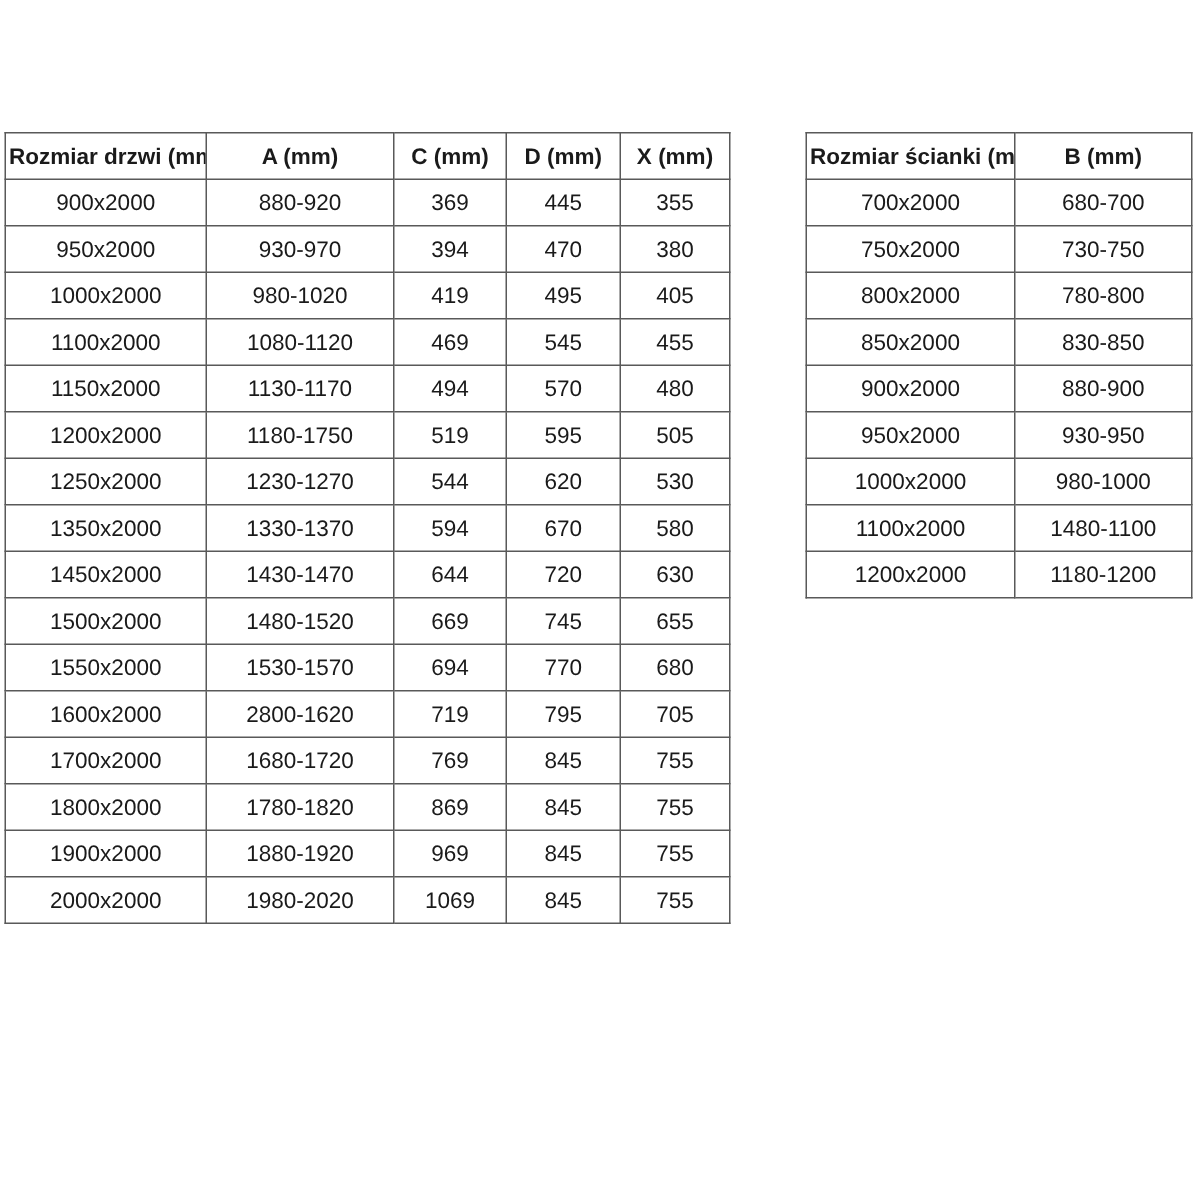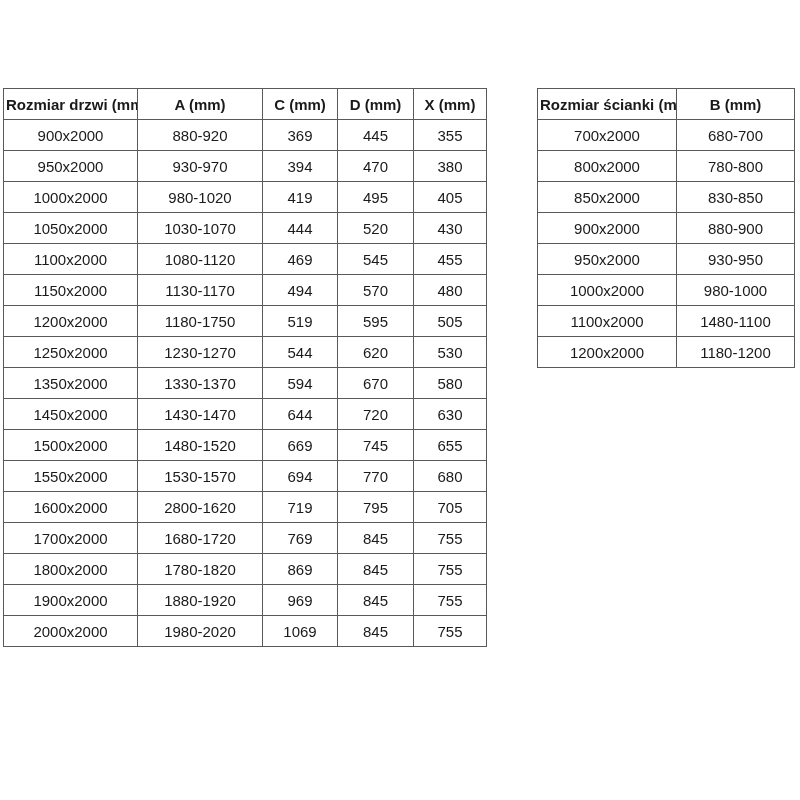--- a/index.html
+++ b/index.html
@@ -73,27 +73,20 @@
         <td>380</td>
       </tr>
       <tr>
         <td>1000x2000</td>
         <td>980-1020</td>
         <td>419</td>
         <td>495</td>
         <td>405</td>
       </tr>
       <tr>
-        <td>1050x2000</td>
-        <td>1030-1070</td>
-        <td>444</td>
-        <td>520</td>
-        <td>430</td>
-      </tr>
-      <tr>
         <td>1100x2000</td>
         <td>1080-1120</td>
         <td>469</td>
         <td>545</td>
         <td>455</td>
       </tr>
       <tr>
         <td>1150x2000</td>
         <td>1130-1170</td>
         <td>494</td>
@@ -190,20 +183,24 @@
         <th>Rozmiar ścianki (mm)</th>
         <th>B (mm)</th>
       </tr>
   </thead>
   <tbody>
       <tr>
         <td>700x2000</td>
         <td>680-700</td>
       </tr>
       <tr>
+        <td>750x2000</td>
+        <td>730-750</td>
+      </tr>
+      <tr>
         <td>800x2000</td>
         <td>780-800</td>
       </tr>
       <tr>
         <td>850x2000</td>
         <td>830-850</td>
       </tr>
       <tr>
         <td>900x2000</td>
         <td>880-900</td>

